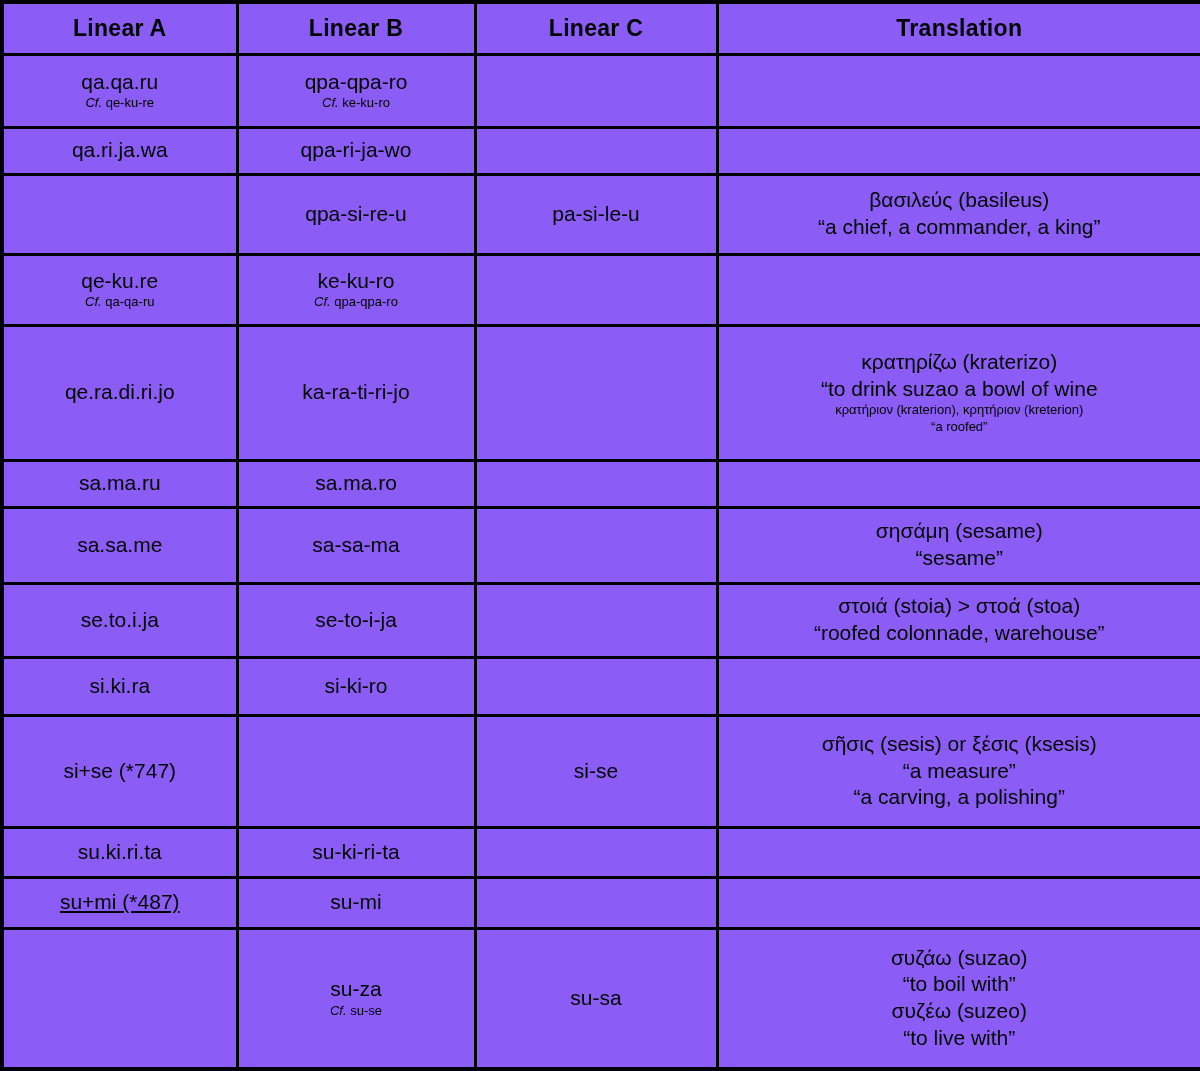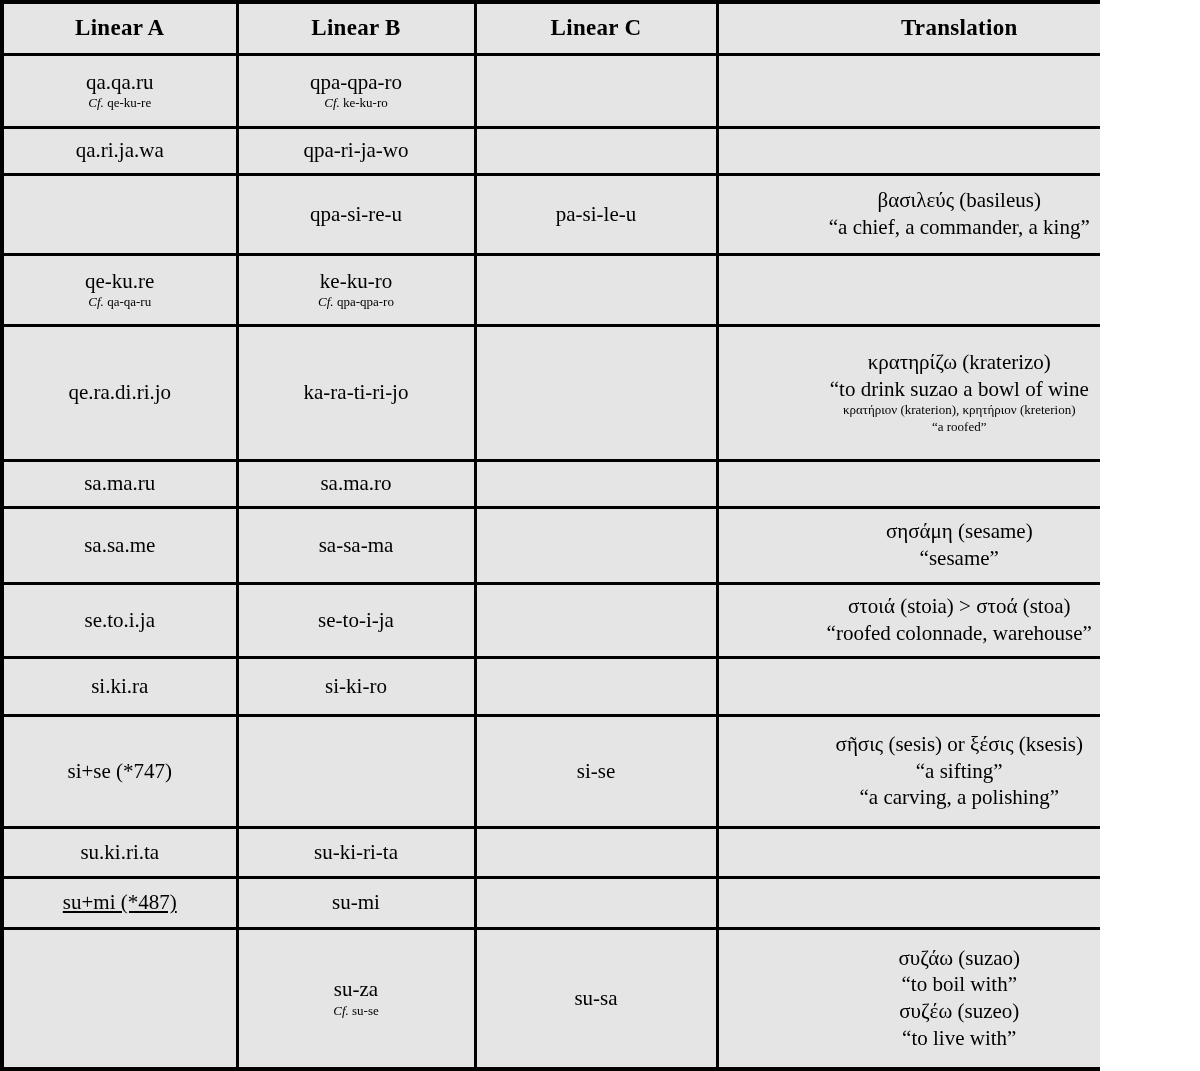--- a/index.html
+++ b/index.html
@@ -1,24 +1,24 @@
 <!DOCTYPE html>
 <html><head>
 <meta charset="utf-8">
 <style>
   html, body {
     margin: 0;
     padding: 0;
     background: #ffffff;
   }
   .page {
-    width: 1100px;
+    width: 1200px;
     height: 1071px;
-    background: #e5e5e5;
-    font-family: Liberation Serif, serif;
+    background: #8b5cf6;
+    font-family: Liberation Sans, sans-serif;
     color: #000000;
     overflow: hidden;
   }
   table.grid {
     border-collapse: collapse;
     table-layout: fixed;
     width: 1200px;
     border: 4px solid #000000;
   }
   table.grid th,
@@ -184,21 +184,21 @@
         <tr style="height: 112px;">
           <td>
             <div class="cell-line">si+se (*747)</div>
           </td>
           <td></td>
           <td>
             <div class="cell-line">si-se</div>
           </td>
           <td>
             <div class="cell-line">σῆσις (sesis) or ξέσις (ksesis)</div>
-            <div class="cell-line">“a sifting”</div>
+            <div class="cell-line">“a measure”</div>
             <div class="cell-line">“a carving, a polishing”</div>
           </td>
         </tr>
         <tr style="height: 50px;">
           <td>
             <div class="cell-line">su.ki.ri.ta</div>
           </td>
           <td>
             <div class="cell-line">su-ki-ri-ta</div>
           </td>

